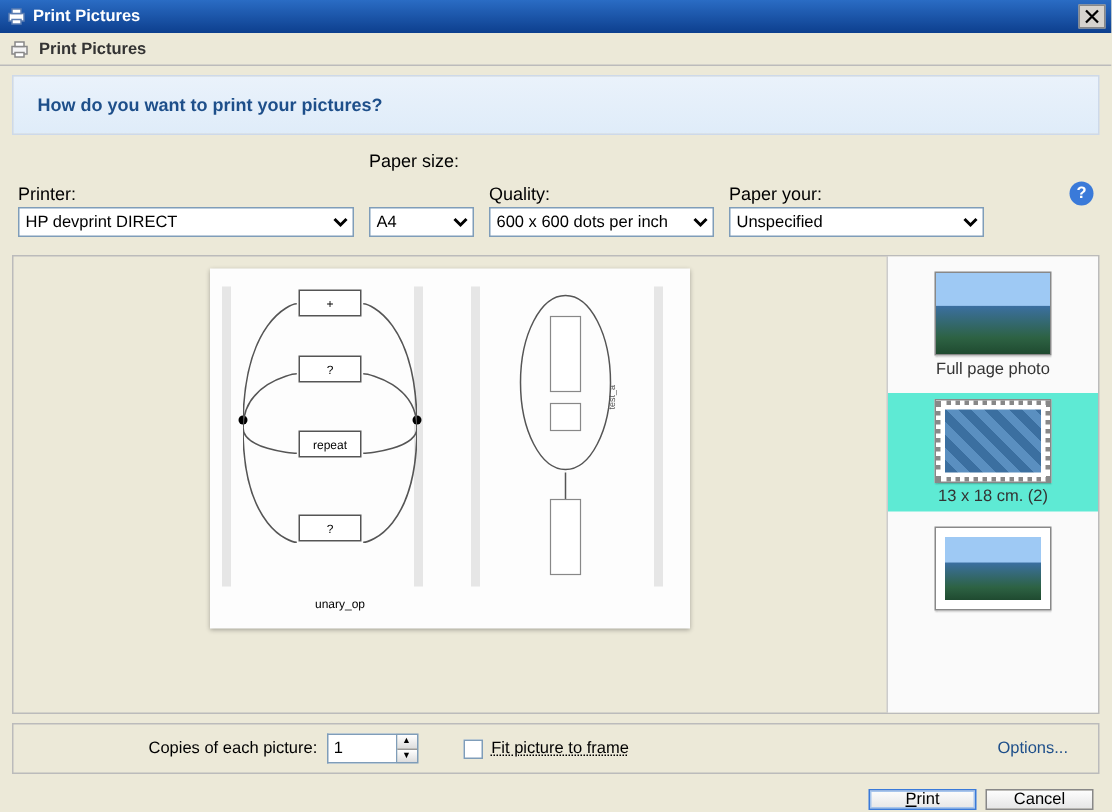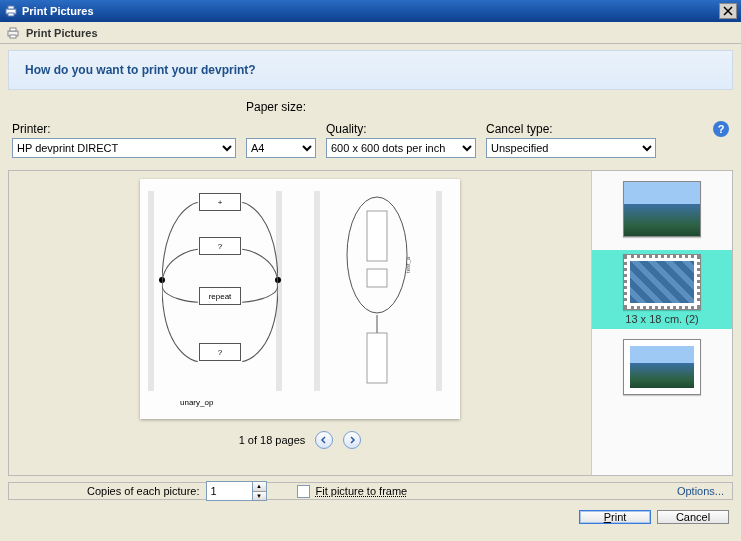--- a/index.html
+++ b/index.html
@@ -39,21 +39,21 @@
   .layoutpane::-webkit-scrollbar-thumb{background:#c7c5b8;border:1px solid #888;}
   .layoutitem { text-align:center; width:100%; padding:4px 0; cursor:pointer;}
   .layoutitem.sel { background:#5eead4;text-align:center;}
   .thumb { width:78px; height:56px; border:1px solid #888; background:linear-gradient(to bottom,#9ec9f4 0%,#9ec9f4 40%,#3b6fa0 41%,#2d6243 80%,#1f4a30 100%); margin:0 auto 3px; box-shadow:0 1px 1px rgba(0,0,0,0.2); position:relative;}
   .thumb.dotted { background:#fff; padding:5px;}
   .thumb.dotted::before { content:""; position:absolute; inset:6px; background:repeating-linear-gradient(45deg,#3b6fa0 0 6px,#5a8fc0 6px 12px);}
   .thumb.dotted::after { content:""; position:absolute; inset:0; border:3px dotted #888;}
   .dblthumb { width:78px;height:56px;border:1px solid #888;background:#fff;margin:0 auto 3px;box-shadow:0 1px 1px rgba(0,0,0,0.2);padding:6px;}
   .dblthumb .sm { width:100%;height:100%;background:linear-gradient(to bottom,#9ec9f4 0%,#9ec9f4 40%,#3b6fa0 41%,#2d6243 80%,#1f4a30 100%);}
   .layoutlabel { font-size:11px; color:#333;}
-  .copiesrow { margin:6px 8px 0 8px; border:1px solid #bbb; height:18px; display:flex; align-items:center; padding:0 8px; gap:6px; background:#ece9d8;}
+  .copiesrow { margin:6px 8px 0 8px; border:1px solid #bbb; height:34px; display:flex; align-items:center; padding:0 20px; gap:6px; background:#ece9d8;}
   .copiesrow .clabel { margin-left:70px;}
   .spinwrap { display:flex; height:20px;}
   .spininput { width:46px; border:1px solid #7f9db9; border-right:none; padding:0 4px; font-size:11px;}
   .spinbtns { width:15px; display:flex; flex-direction:column; border:1px solid #7f9db9;}
   .spinbtns div { flex:1; background:linear-gradient(#fff,#ddd); font-size:6px; display:flex;align-items:center;justify-content:center; cursor:pointer;}
   .spinbtns div:first-child{border-bottom:1px solid #999;}
   .chk { width:13px; height:13px; border:1px solid #7f9db9; background:#fff; margin-left:24px; cursor:pointer;}
   .fitlbl { text-decoration:underline; text-decoration-style:dotted; }
   .optlink { margin-left:auto; color:#1e4f8a; cursor:pointer;}
   .btnrow { display:flex; justify-content:flex-end; gap:6px; padding:10px 12px 0;}
@@ -84,59 +84,59 @@
     <svg width="14" height="14" viewBox="0 0 14 14">
         <rect x="2" y="5" width="10" height="5" fill="#f4f4f4" stroke="#888"></rect>
         <rect x="4" y="2" width="6" height="3" fill="#fff" stroke="#888"></rect>
         <rect x="4" y="9" width="6" height="3" fill="#fff" stroke="#888"></rect>
       </svg>
   </span>
   <span class="stext">Print Pictures</span>
 </div>
 
 <div class="bluebanner">
-  <span class="btext">How do you want to print your devprint?</span>
+  <span class="btext">How do you want to print your pictures?</span>
 </div>
 
 <div class="settingsrow">
   <div class="field" style="flex:0 0 224px;">
     <label>Printer:</label>
     <select><option>HP devprint DIRECT</option></select>
   </div>
   <div class="field" style="flex:0 0 70px;gap:24px;">
     <label>Paper size:</label>
     <select><option>A4</option></select>
   </div>
   <div class="field" style="flex:0 0 150px;">
     <label>Quality:</label>
     <select><option>600 x 600 dots per inch</option></select>
   </div>
   <div class="field" style="flex:0 0 170px;">
-    <label>Cancel type:</label>
+    <label>Paper your:</label>
     <select><option>Unspecified</option></select>
   </div>
   <div class="helpicon">?</div>
 </div>
 
 <div class="mainarea">
 
   <div class="previewpane">
     <div class="paper">
 
       <div class="paperhalf">
         <div class="greybar gbl"></div>
         <div class="greybar gbr"></div>
         <div class="diagram">
           <div class="dbox" style="top:0;">+</div>
           <div class="dbox" style="top:44px;">?</div>
           <div class="dbox" style="top:94px;">repeat</div>
           <div class="dbox" style="top:150px;">?</div>
           <div class="dot" style="left:-3px; top:84px;"></div>
           <div class="dot" style="right:-3px; top:84px;"></div>
-          <div style="position:absolute;bottom:-2px;left:18px;font-size:8px;">unary_op</div>
+          <div style="position:absolute;bottom:-2px;left:48px;font-size:8px;">unary_op</div>
           <svg style="position:absolute;inset:0;width:100%;height:100%;" viewBox="0 0 110 200" preserveAspectRatio="none">
             <path d="M0 87 C 0 20, 30 9, 34 9" fill="none" stroke="#555" stroke-width="1"></path>
             <path d="M76 9 C 80 9, 110 20, 110 87" fill="none" stroke="#555" stroke-width="1"></path>
             <path d="M0 87 C 0 60, 30 53, 34 53" fill="none" stroke="#555" stroke-width="1"></path>
             <path d="M76 53 C 80 53, 110 60, 110 87" fill="none" stroke="#555" stroke-width="1"></path>
             <path d="M0 87 C 0 100, 30 103, 34 103" fill="none" stroke="#555" stroke-width="1"></path>
             <path d="M76 103 C 80 103, 110 100, 110 87" fill="none" stroke="#555" stroke-width="1"></path>
             <path d="M0 87 C 0 150, 30 159, 34 159" fill="none" stroke="#555" stroke-width="1"></path>
             <path d="M76 159 C 80 159, 110 150, 110 87" fill="none" stroke="#555" stroke-width="1"></path>
           </svg>
@@ -149,38 +149,26 @@
         <svg style="position:absolute;left:42px;top:14px;" width="70" height="200" viewBox="0 0 70 200">
           <ellipse cx="35" cy="62" rx="30" ry="58" fill="none" stroke="#555" stroke-width="1"></ellipse>
           <rect x="25" y="18" width="20" height="50" fill="#fff" stroke="#888" stroke-width="0.8"></rect>
           <rect x="25" y="76" width="20" height="18" fill="#fff" stroke="#888" stroke-width="0.8"></rect>
           <line x1="35" y1="122" x2="35" y2="140" stroke="#555"></line>
           <rect x="25" y="140" width="20" height="50" fill="#fff" stroke="#888" stroke-width="0.8"></rect>
           <text x="68" y="80" font-size="6" fill="#555" transform="rotate(-90 68 80)">test_a</text>
         </svg>
       </div>
     </div>
-    <div class="pager">
-      <span class="pgtext">1 of 18 pages</span>
-      <div class="navbtn">
-        <svg width="8" height="8" viewBox="0 0 8 8">
-            <path d="M5 1 L2 4 L5 7" fill="none" stroke="#2a5aa0" stroke-width="1.5"></path>
-          </svg>
-      </div>
-      <div class="navbtn">
-        <svg width="8" height="8" viewBox="0 0 8 8">
-            <path d="M3 1 L6 4 L3 7" fill="none" stroke="#2a5aa0" stroke-width="1.5"></path>
-          </svg>
-      </div>
-    </div>
   </div>
 
   <div class="layoutpane">
     <div class="layoutitem">
       <div class="thumb"></div>
+      <div class="layoutlabel">Full page photo</div>
     </div>
     <div class="layoutitem sel">
       <div class="thumb dotted"></div>
       <div class="layoutlabel">13 x 18 cm. (2)</div>
     </div>
     <div class="layoutitem">
       <div class="dblthumb">
           <div class="sm"></div>
         </div>
     </div>

